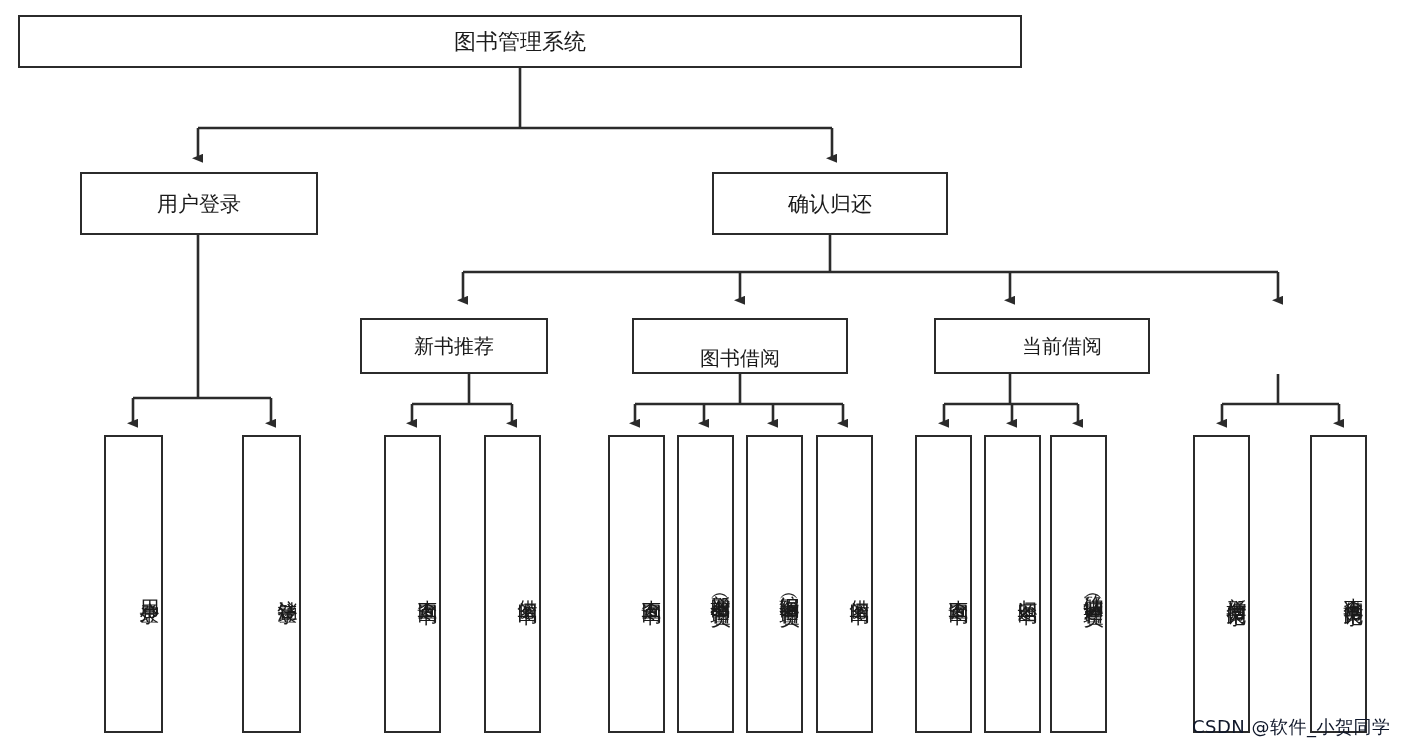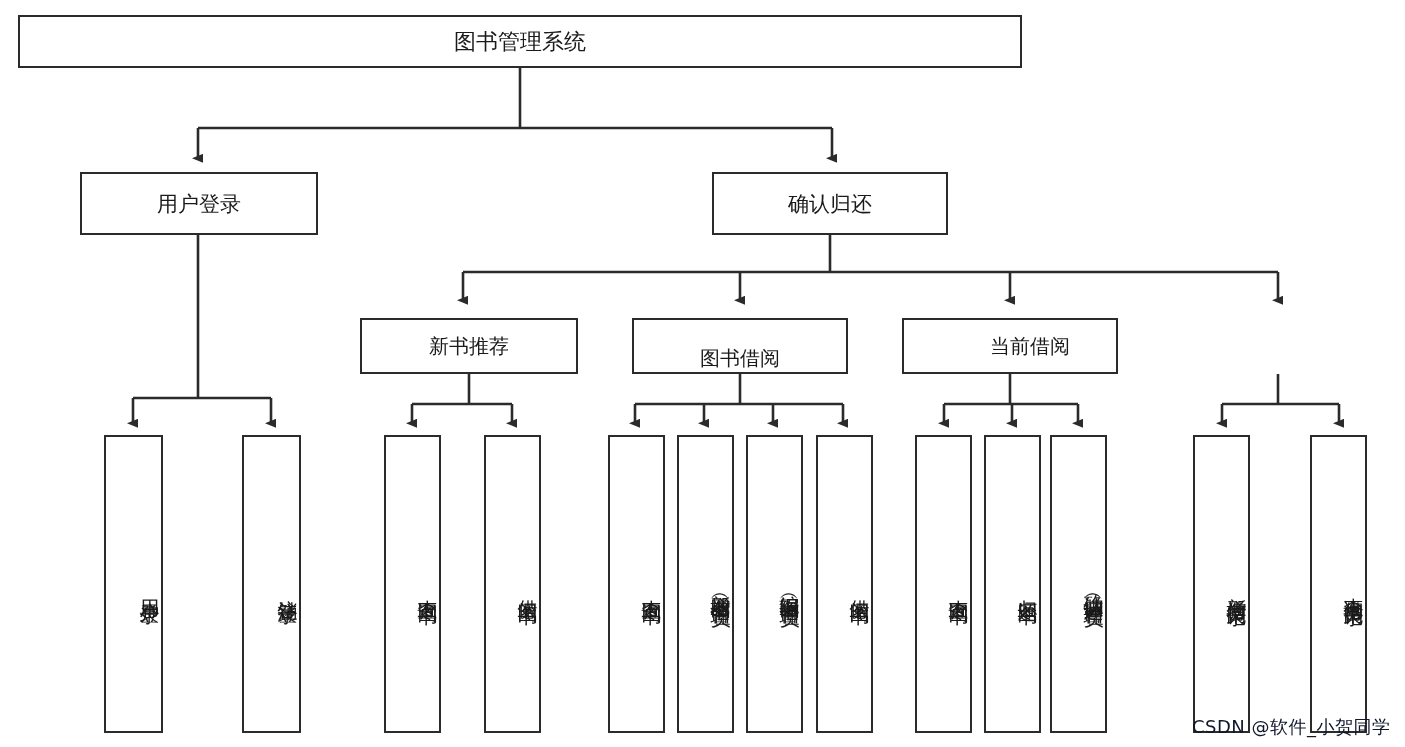--- a/index.html
+++ b/index.html
@@ -118,27 +118,27 @@
     <span>图书管理系统</span>
   </div>
 
   <div class="node lvl1" style="left:80px; top:172px; width:238px; height:63px;">
     <span>用户登录</span>
   </div>
   <div class="node lvl1" style="left:712px; top:172px; width:236px; height:63px;">
     <span>确认归还</span>
   </div>
 
-  <div class="node lvl2" style="left:360px; top:318px; width:218px; height:56px;">
+  <div class="node lvl2" style="left:360px; top:318px; width:188px; height:56px;">
     <span>新书推荐</span>
   </div>
   <div class="node lvl2" style="left:632px; top:318px; width:216px; height:56px;align-items:flex-end;">
     <span>图书借阅</span>
   </div>
-  <div class="node lvl2" style="left:902px; top:318px; width:216px; height:56px;padding-left:40px;">
+  <div class="node lvl2" style="left:934px; top:318px; width:216px; height:56px;padding-left:40px;">
     <span>当前借阅</span>
   </div>
 
   <div class="node leaf" style="left:104px; top:435px; width:59px; height:298px;">
     <span>用户登录</span>
   </div>
   <div class="node leaf" style="left:242px; top:435px; width:59px; height:298px;">
     <span>注销登录</span>
   </div>
 

